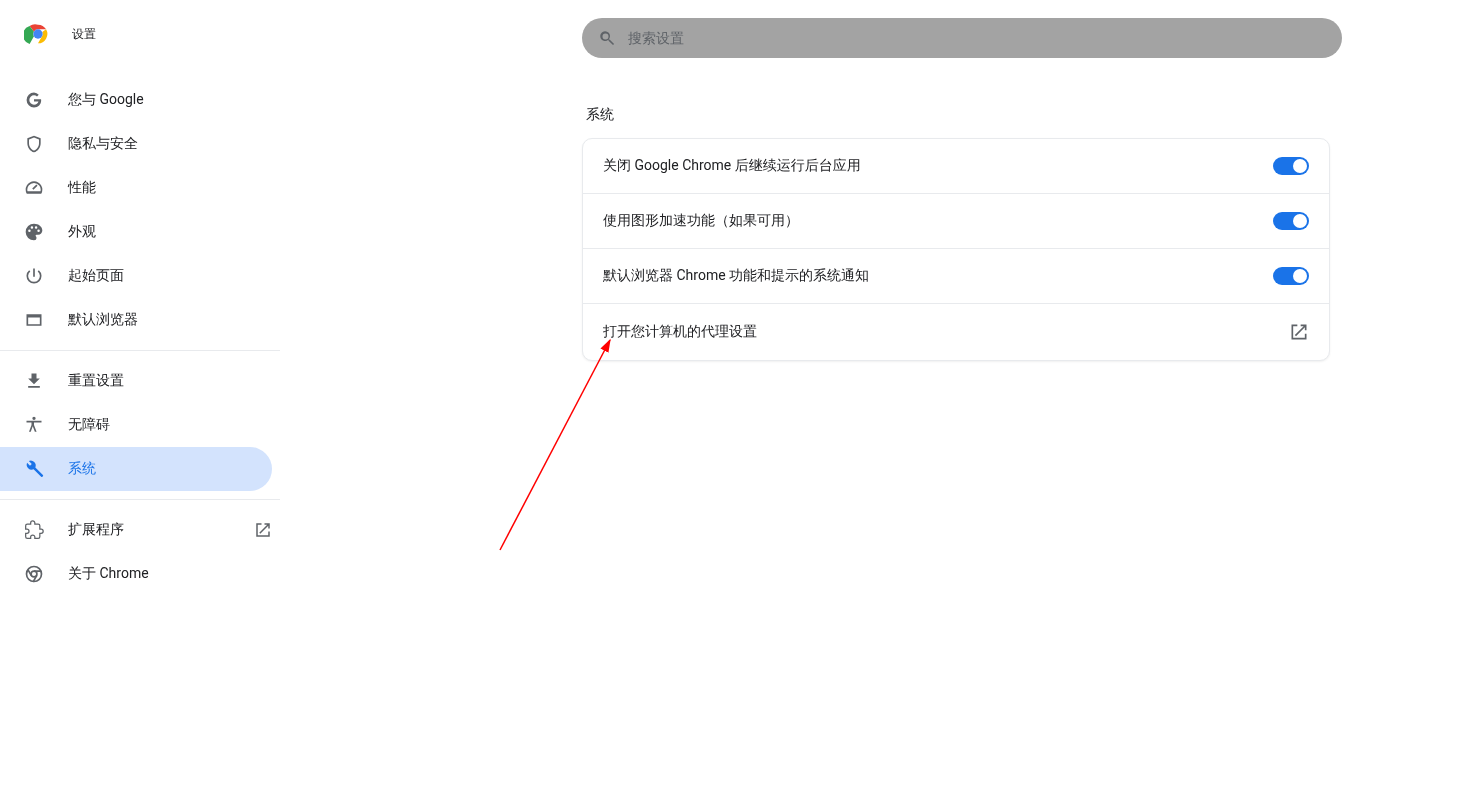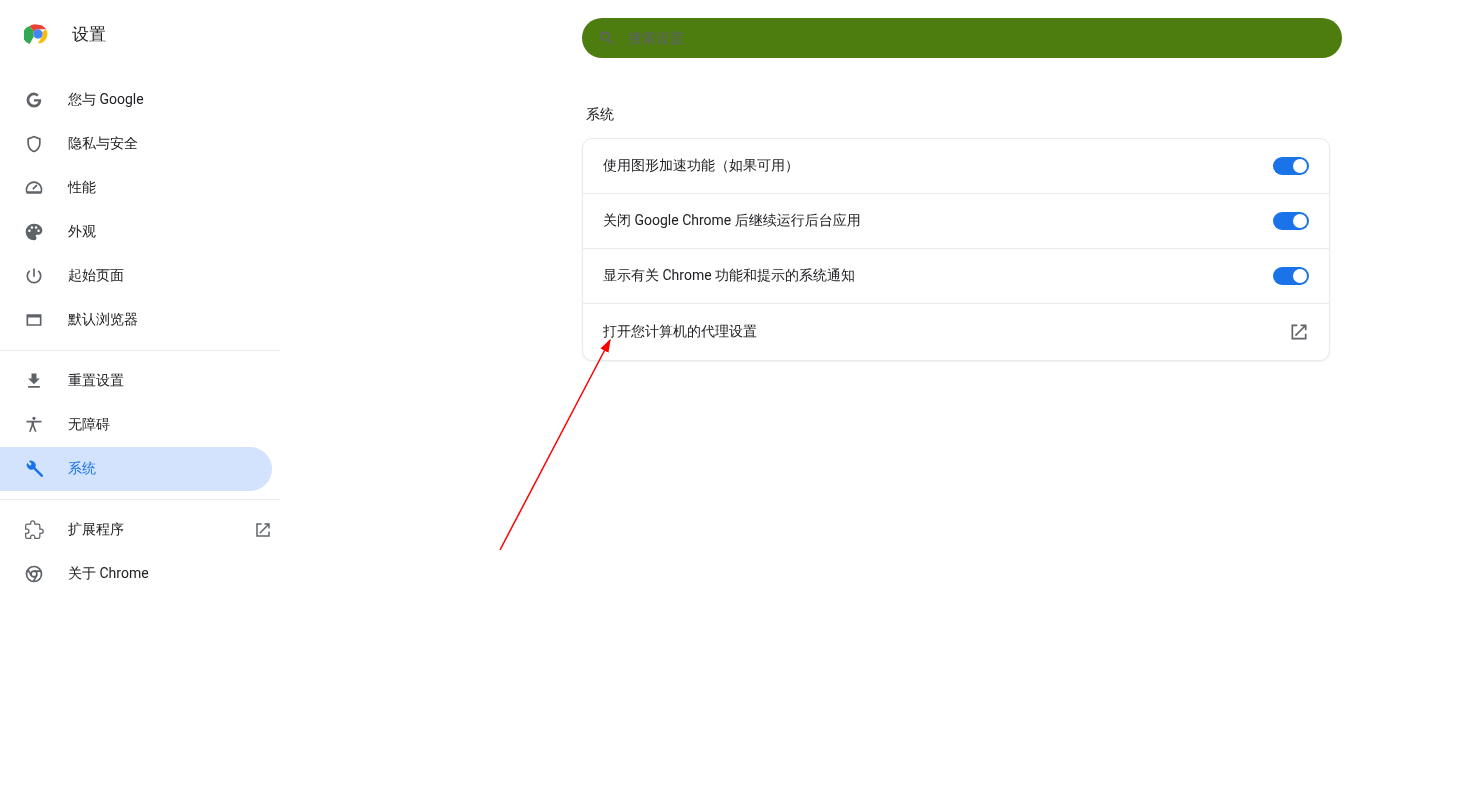--- a/index.html
+++ b/index.html
@@ -16,21 +16,21 @@
     display: flex;
     align-items: center;
     padding: 20px 24px;
     gap: 20px;
   }
   .chrome-logo {
     width: 28px;
     height: 28px;
   }
   .header-title {
-    font-size: 17px;
+    font-size: 12px;
     color: #202124;
   }
   .sidebar {
     position: absolute;
     left: 0;
     top: 78px;
     width: 272px;
   }
   .sidebar-item {
     display: flex;
@@ -71,21 +71,21 @@
     height: 18px;
     color: #5f6368;
   }
   .main {
     position: absolute;
     left: 582px;
     top: 18px;
     width: 760px;
   }
   .search-box {
-    background: #4d7c0f;
+    background: #a3a3a3;
     border-radius: 20px;
     height: 40px;
     display: flex;
     align-items: center;
     padding: 0 16px;
     gap: 12px;
   }
   .search-icon {
     width: 18px;
     height: 18px;
@@ -280,29 +280,29 @@
           <path d="M15.5 14h-.79l-.28-.27a6.5 6.5 0 1 0-.7.7l.27.28v.79L20 21.49 21.49 20 15.5 14zM10 14a4 4 0 1 1 0-8 4 4 0 0 1 0 8z"></path>
         </svg>
     </span>
     <input class="search-input" type="text" placeholder="搜索设置" style="">
   </div>
 
   <div class="section-title">系统</div>
 
   <div class="card">
     <div class="row">
+      <span>关闭 Google Chrome 后继续运行后台应用</span>
+      <div class="toggle"></div>
+    </div>
+    <div class="row">
       <span>使用图形加速功能（如果可用）</span>
       <div class="toggle"></div>
     </div>
     <div class="row">
-      <span>关闭 Google Chrome 后继续运行后台应用</span>
-      <div class="toggle"></div>
-    </div>
-    <div class="row">
-      <span>显示有关 Chrome 功能和提示的系统通知</span>
+      <span>默认浏览器 Chrome 功能和提示的系统通知</span>
       <div class="toggle"></div>
     </div>
     <div class="row link-row">
       <span>打开您计算机的代理设置</span>
       <span class="open-icon">
         <svg viewBox="0 0 24 24" width="20" height="20" fill="currentColor">
             <path d="M14 3v2h3.59L7 15.59 8.41 17 19 6.41V10h2V3h-7zM5 5h5V3H3v18h18v-7h-2v5H5V5z"></path>
           </svg>
       </span>
     </div>

